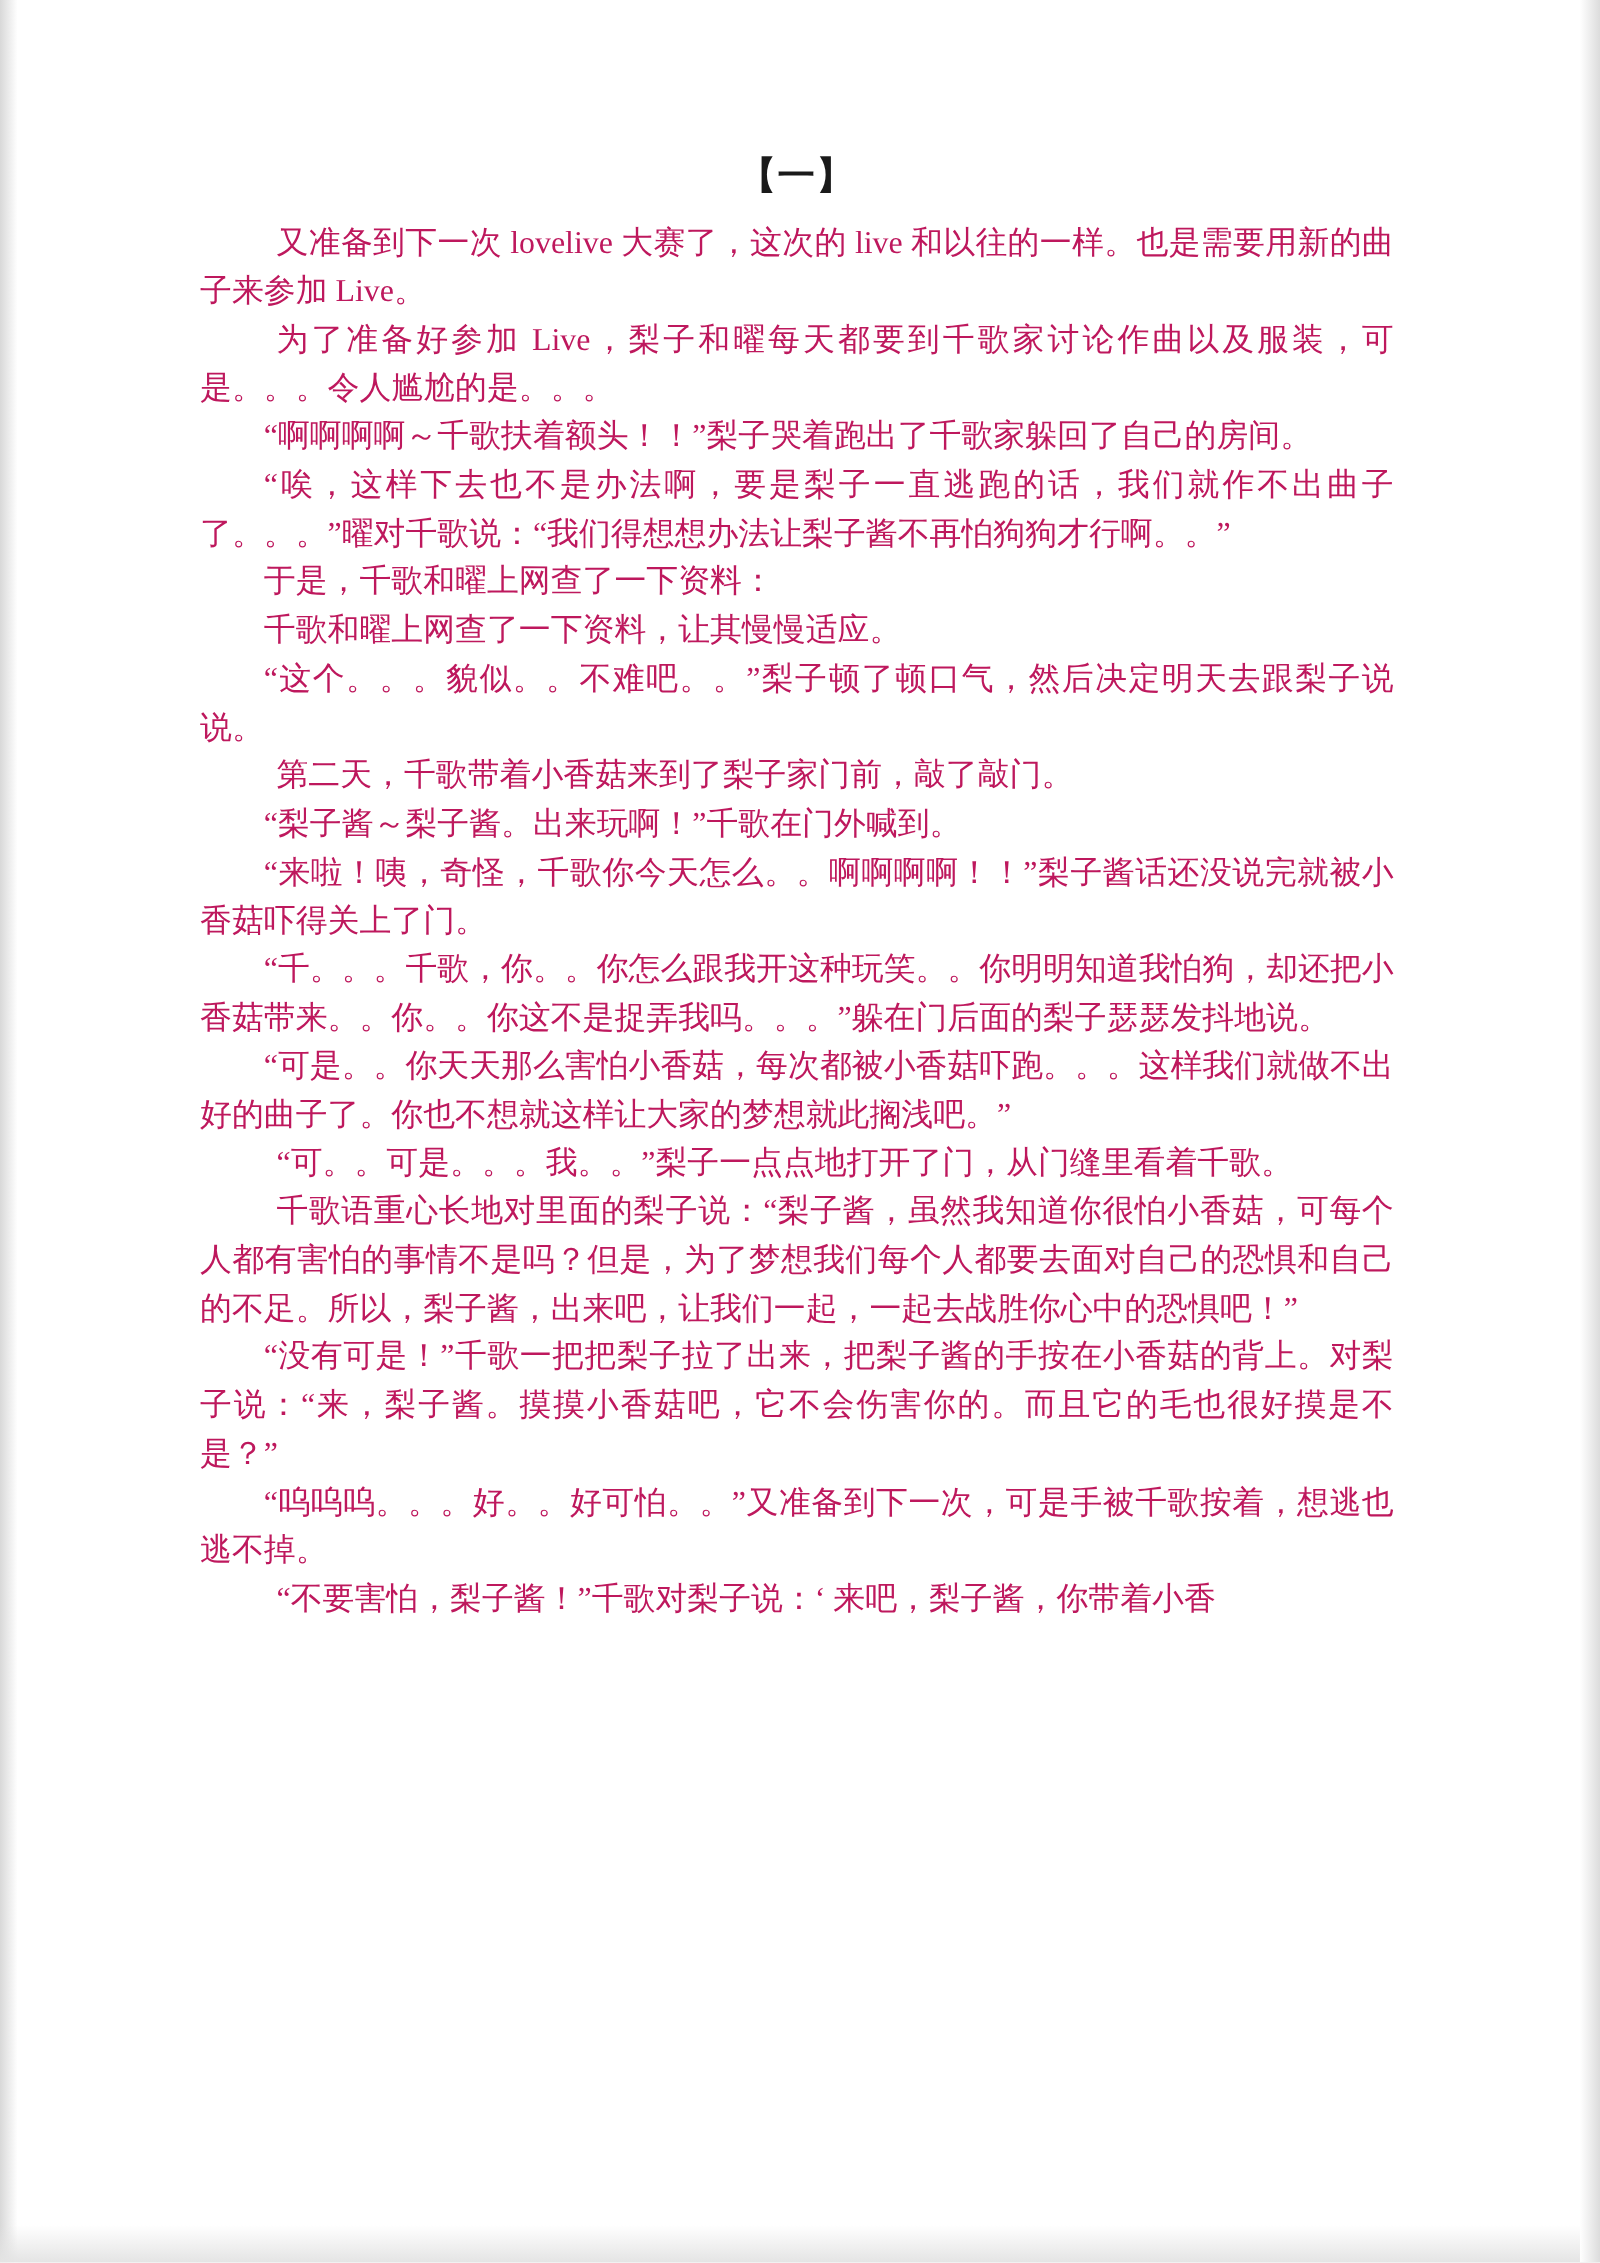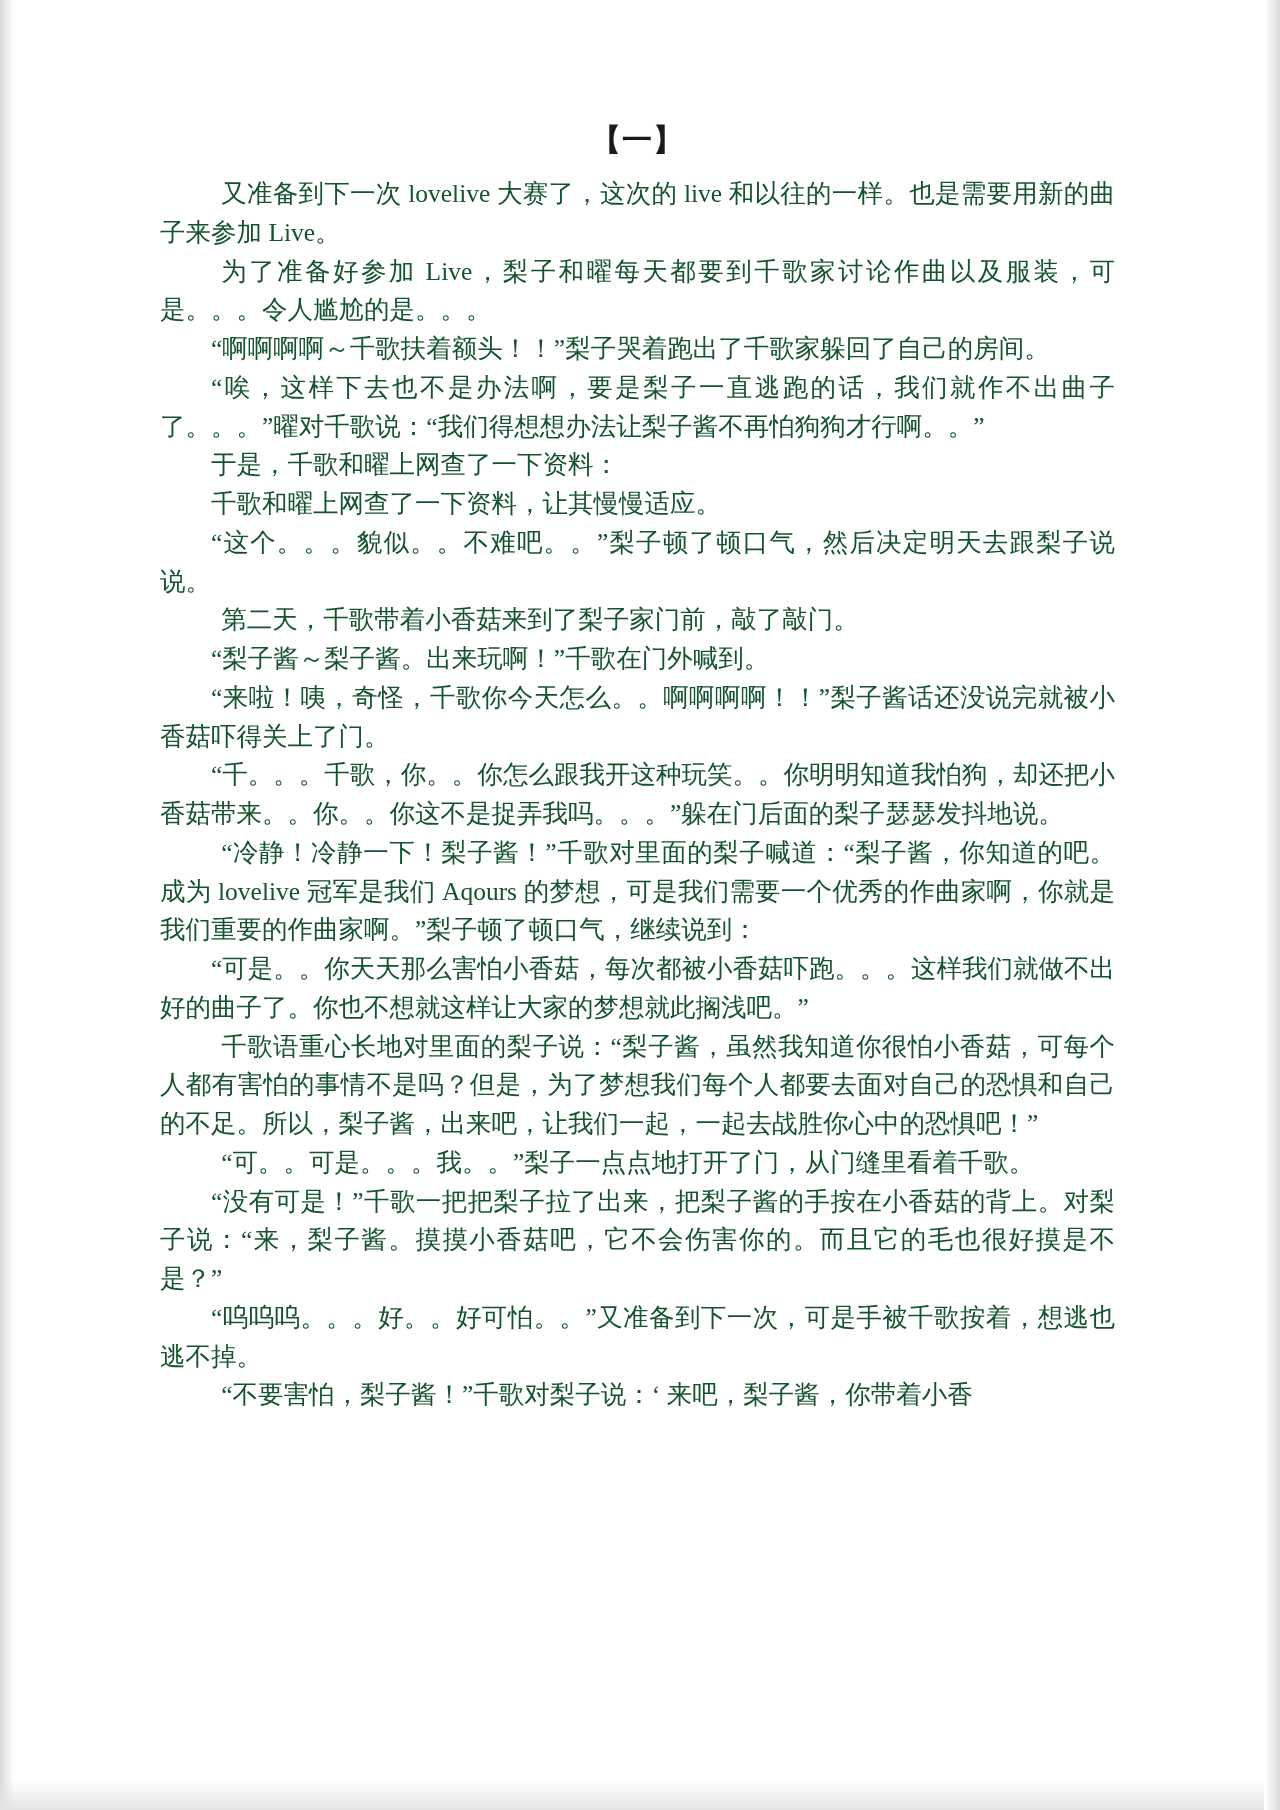--- a/index.html
+++ b/index.html
@@ -48,21 +48,21 @@
     font-size: 30px;
     font-weight: bold;
     letter-spacing: 1px;
     margin: 0 0 14px 0;
     color: #1a1a1a;
   }
   p.para {
     margin: 0;
     font-size: 25.5px;
     line-height: 1.52;
-    color: #14532d;
+    color: #be185d;
     text-align: justify;
     text-justify: inter-ideograph;
     text-indent: 2em;
     word-break: break-all;
   }
   p.para.indent-wide {
     text-indent: 2.4em;
   }
   .bottom-fade {
     position: absolute;
@@ -85,22 +85,21 @@
     <p class="para indent-wide">为了准备好参加 Live，梨子和曜每天都要到千歌家讨论作曲以及服装，可是。。。令人尴尬的是。。。</p>
     <p class="para">“啊啊啊啊～千歌扶着额头！！”梨子哭着跑出了千歌家躲回了自己的房间。</p>
     <p class="para">“唉，这样下去也不是办法啊，要是梨子一直逃跑的话，我们就作不出曲子了。。。”曜对千歌说：“我们得想想办法让梨子酱不再怕狗狗才行啊。。”</p>
     <p class="para">于是，千歌和曜上网查了一下资料：</p>
     <p class="para">千歌和曜上网查了一下资料，让其慢慢适应。</p>
     <p class="para">“这个。。。貌似。。不难吧。。”梨子顿了顿口气，然后决定明天去跟梨子说说。</p>
     <p class="para indent-wide">第二天，千歌带着小香菇来到了梨子家门前，敲了敲门。</p>
     <p class="para">“梨子酱～梨子酱。出来玩啊！”千歌在门外喊到。</p>
     <p class="para">“来啦！咦，奇怪，千歌你今天怎么。。啊啊啊啊！！”梨子酱话还没说完就被小香菇吓得关上了门。</p>
     <p class="para">“千。。。千歌，你。。你怎么跟我开这种玩笑。。你明明知道我怕狗，却还把小香菇带来。。你。。你这不是捉弄我吗。。。”躲在门后面的梨子瑟瑟发抖地说。</p>
-    <p class="para indent-wide">“冷静！冷静一下！梨子酱！”千歌对里面的梨子喊道：“梨子酱，你知道的吧。成为 lovelive 冠军是我们 Aqours 的梦想，可是我们需要一个优秀的作曲家啊，你就是我们重要的作曲家啊。”梨子顿了顿口气，继续说到：</p>
     <p class="para">“可是。。你天天那么害怕小香菇，每次都被小香菇吓跑。。。这样我们就做不出好的曲子了。你也不想就这样让大家的梦想就此搁浅吧。”</p>
+    <p class="para indent-wide">“可。。可是。。。我。。”梨子一点点地打开了门，从门缝里看着千歌。</p>
     <p class="para indent-wide">千歌语重心长地对里面的梨子说：“梨子酱，虽然我知道你很怕小香菇，可每个人都有害怕的事情不是吗？但是，为了梦想我们每个人都要去面对自己的恐惧和自己的不足。所以，梨子酱，出来吧，让我们一起，一起去战胜你心中的恐惧吧！”</p>
-    <p class="para indent-wide">“可。。可是。。。我。。”梨子一点点地打开了门，从门缝里看着千歌。</p>
     <p class="para">“没有可是！”千歌一把把梨子拉了出来，把梨子酱的手按在小香菇的背上。对梨子说：“来，梨子酱。摸摸小香菇吧，它不会伤害你的。而且它的毛也很好摸是不是？”</p>
     <p class="para">“呜呜呜。。。好。。好可怕。。”又准备到下一次，可是手被千歌按着，想逃也逃不掉。</p>
     <p class="para indent-wide">“不要害怕，梨子酱！”千歌对梨子说：‘ 来吧，梨子酱，你带着小香</p>
   </div>
   <div class="bottom-fade"></div>
 </div>
 
 </body></html>

